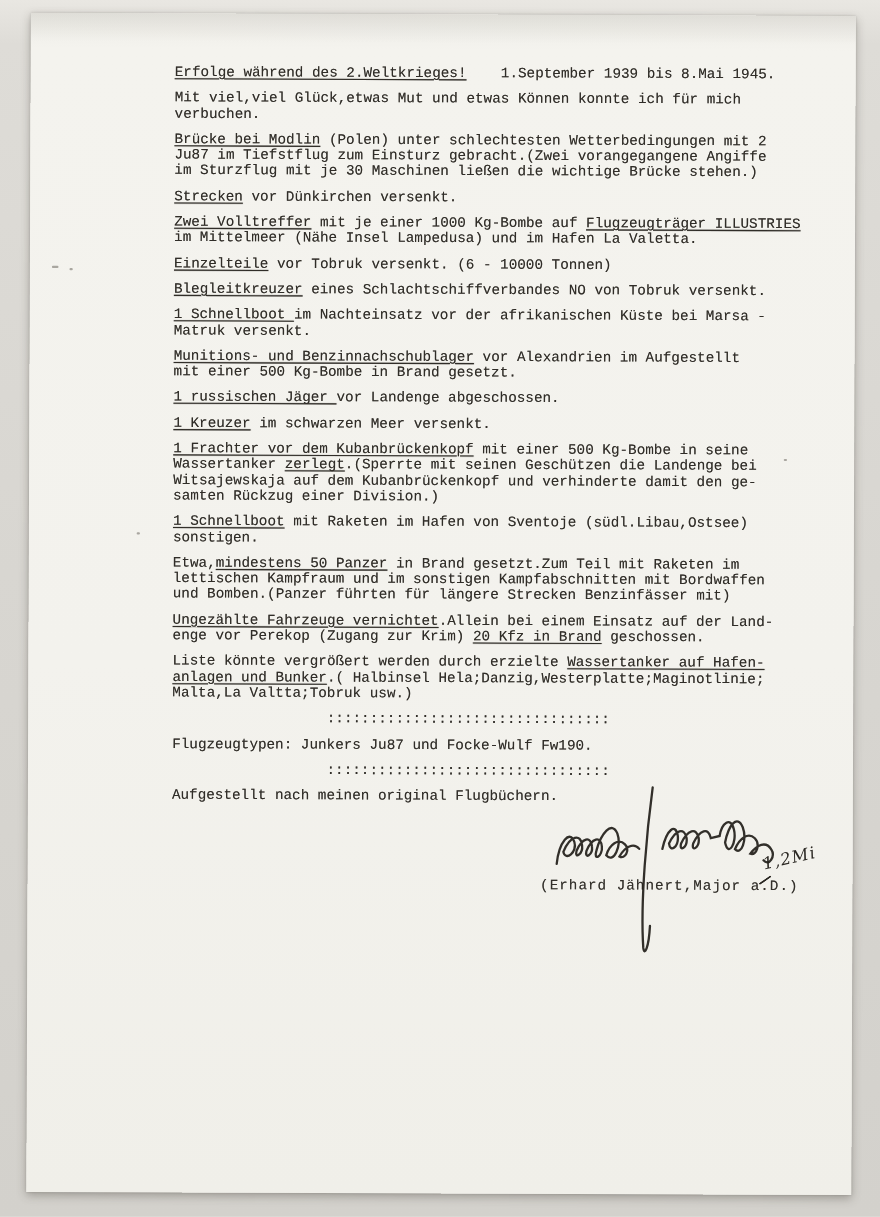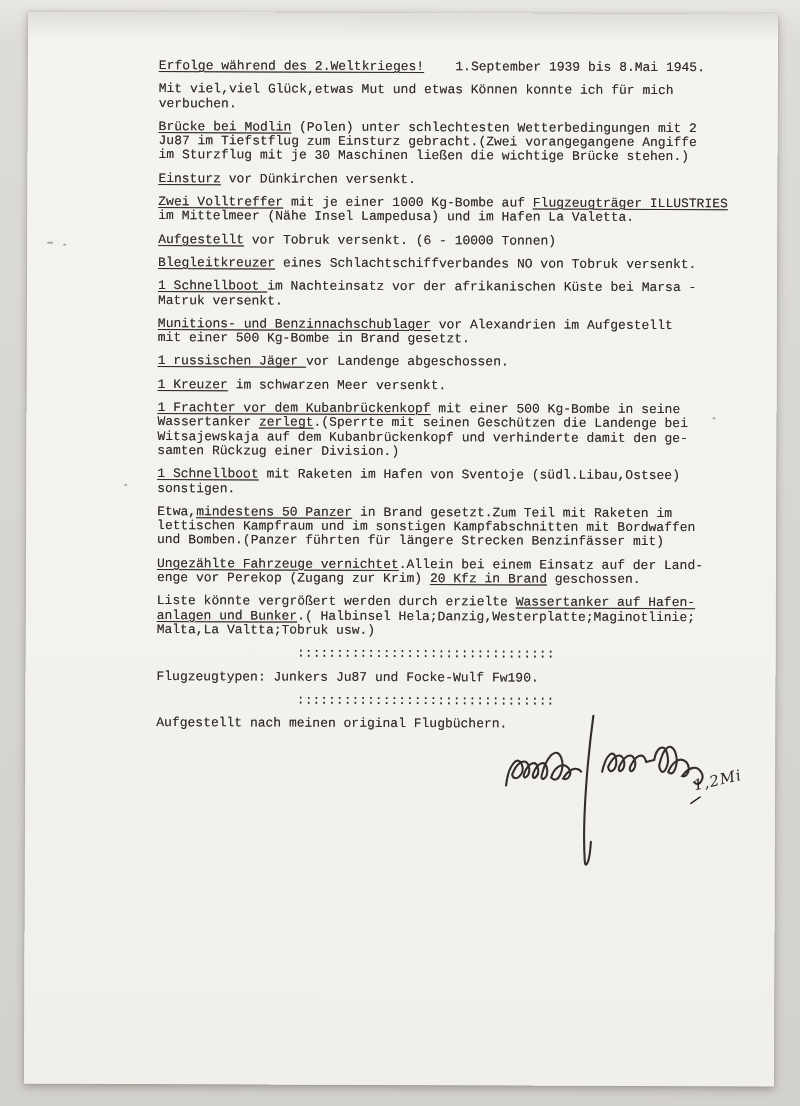--- a/index.html
+++ b/index.html
@@ -40,28 +40,28 @@
       <div class="para">
         <div class="line"><span>Mit viel,viel Glück,etwas Mut und etwas Können konnte ich für mich</span></div>
         <div class="line"><span>verbuchen.</span></div>
       </div>
       <div class="para">
         <div class="line"><span class="u">Brücke bei Modlin</span><span> (Polen) unter schlechtesten Wetterbedingungen mit 2</span></div>
         <div class="line"><span>Ju87 im Tiefstflug zum Einsturz gebracht.(Zwei vorangegangene Angiffe</span></div>
         <div class="line"><span>im Sturzflug mit je 30 Maschinen ließen die wichtige Brücke stehen.)</span></div>
       </div>
       <div class="para">
-        <div class="line"><span class="u">Einsturz</span><span> vor Dünkirchen versenkt.</span></div>
+        <div class="line"><span class="u">Strecken</span><span> vor Dünkirchen versenkt.</span></div>
       </div>
       <div class="para">
         <div class="line"><span class="u">Zwei Volltreffer</span><span> mit je einer 1000 Kg-Bombe auf </span><span class="u">Flugzeugträger ILLUSTRIES</span></div>
         <div class="line"><span>im Mittelmeer (Nähe Insel Lampedusa) und im Hafen La Valetta.</span></div>
       </div>
       <div class="para">
-        <div class="line"><span class="u">Aufgestellt</span><span> vor Tobruk versenkt. (6 - 10000 Tonnen)</span></div>
+        <div class="line"><span class="u">Einzelteile</span><span> vor Tobruk versenkt. (6 - 10000 Tonnen)</span></div>
       </div>
       <div class="para">
         <div class="line"><span class="u">Blegleitkreuzer</span><span> eines Schlachtschiffverbandes NO von Tobruk versenkt.</span></div>
       </div>
       <div class="para">
         <div class="line"><span class="u">1 Schnellboot </span><span>im Nachteinsatz vor der afrikanischen Küste bei Marsa -</span></div>
         <div class="line"><span>Matruk versenkt.</span></div>
       </div>
       <div class="para">
         <div class="line"><span class="u">Munitions- und Benzinnachschublager</span><span> vor Alexandrien im Aufgestellt</span></div>
@@ -109,20 +109,21 @@
       <div class="para">
         <div class="line"><span>Aufgestellt nach meinen original Flugbüchern.</span></div>
       </div>
     </div>
 
   <div class="speck" style="left:20px;top:230px;width:6px;height:2px;"></div>
   <div class="speck" style="left:36px;top:232px;width:3px;height:2px;"></div>
   <div class="speck" style="left:98px;top:472px;width:3px;height:2px;"></div>
   <div class="speck" style="left:686px;top:403px;width:3px;height:2px;"></div>
 
+  <div class="typed-name">(Erhard Jähnert,Major a.D.)</div>
 
   <div class="annotation">1,2Mi</div>
   <div class="pen-tick"></div>
 
   <div class="sig-wrap">
     <svg class="sig" width="250" height="180" viewBox="0 0 250 180">
       <g fill="none" stroke="#221f1a" stroke-width="2.1" stroke-linecap="round" opacity="0.92">
         <path d="M28,72 C30,52 40,40 44,52 C47,61 36,70 34,61 C40,46 50,44 51,55 C52,63 44,68 46,60
                  C51,48 59,46 60,56 C61,64 53,68 55,60 C60,48 68,46 69,56 C70,65 61,70 64,60
                  C68,44 78,32 83,44 C87,55 80,72 73,64 C76,54 84,48 90,54 C95,59 90,68 85,65

